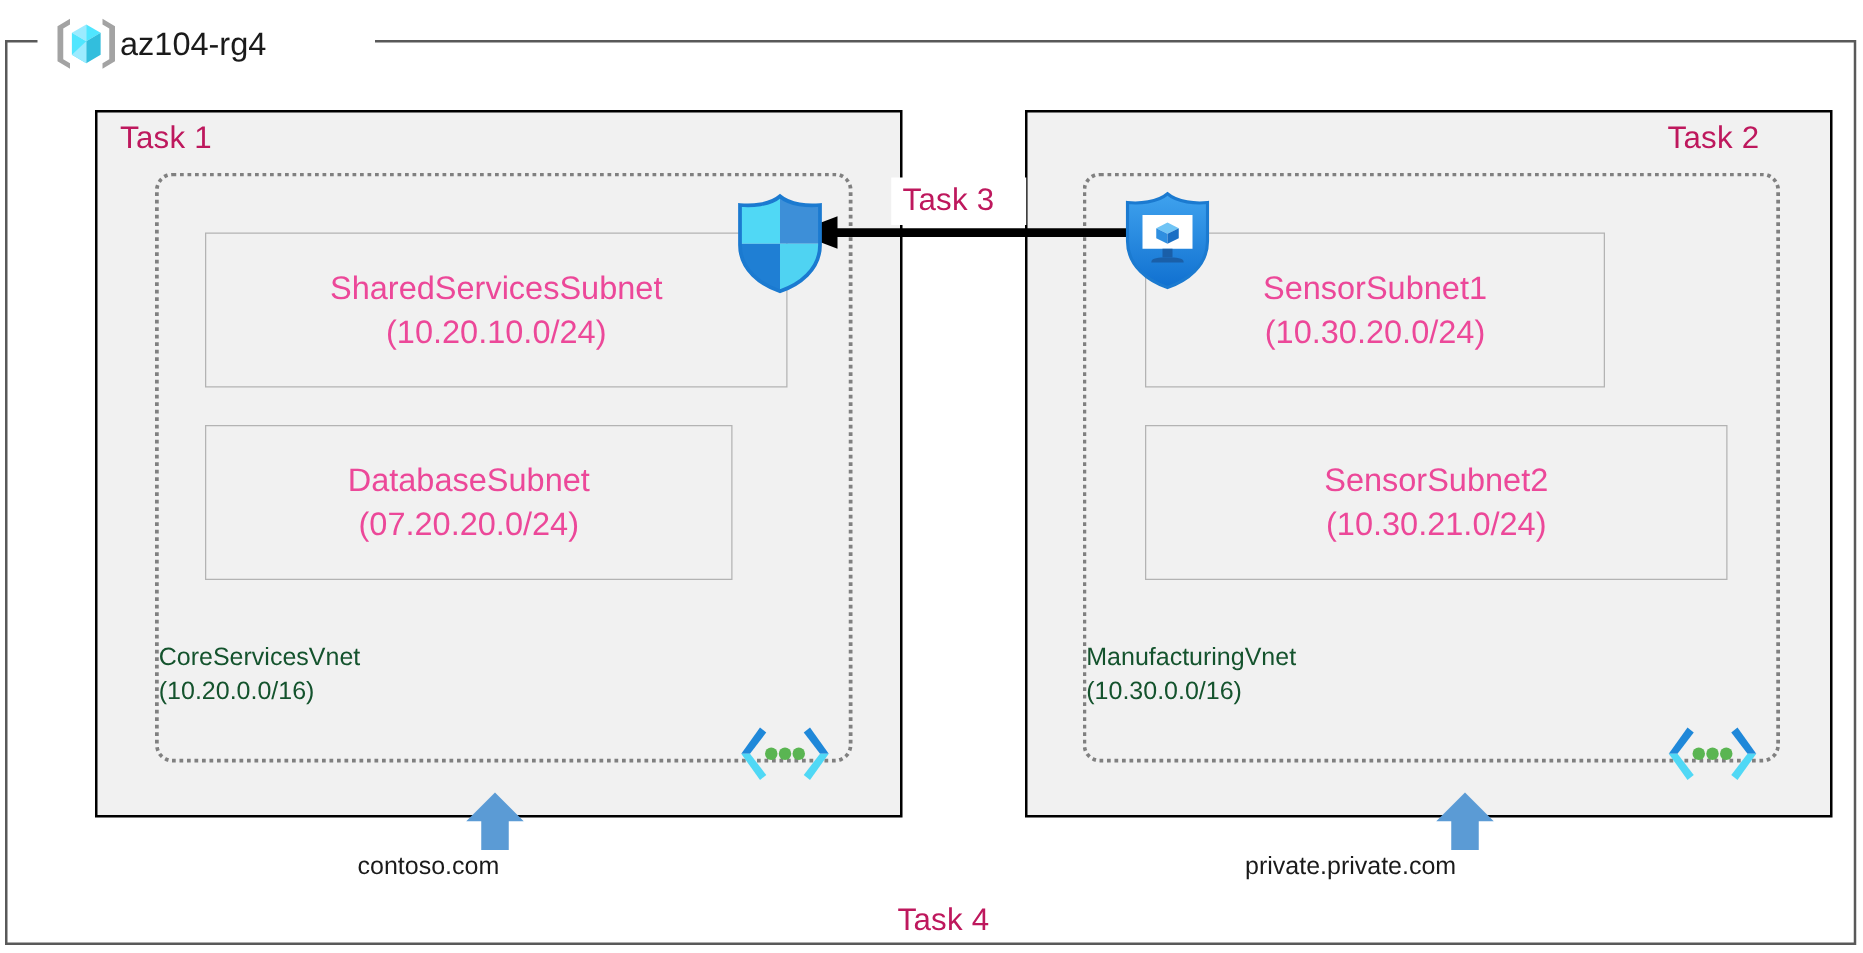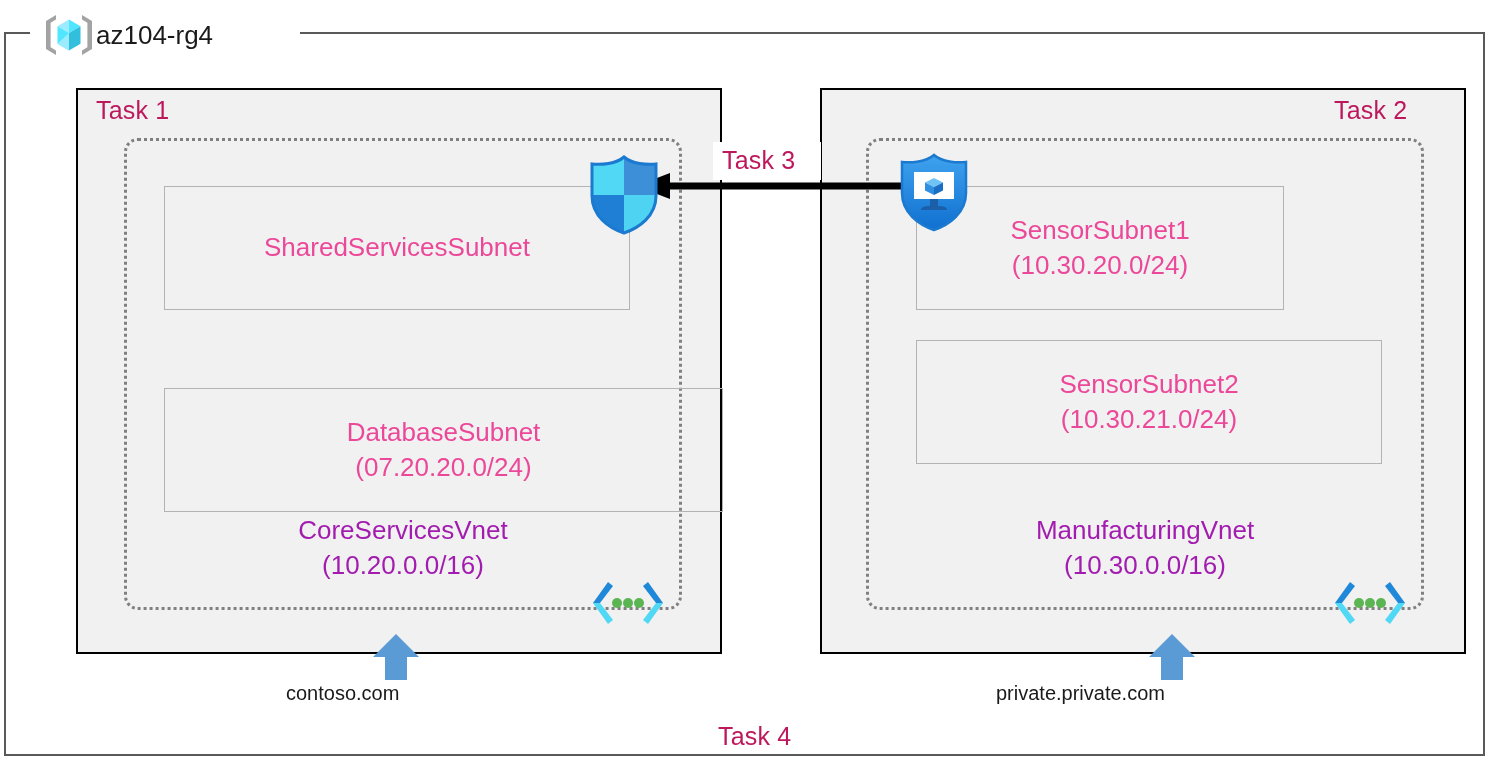--- a/index.html
+++ b/index.html
@@ -97,23 +97,23 @@
     border-radius: 14px;
     box-sizing: border-box;
     background: transparent;
   }
   #vnet-1 { left: 124px; top: 138px; width: 558px; height: 472px; }
   #vnet-2 { left: 866px; top: 138px; width: 558px; height: 472px; }
 
   .vnet-caption {
     position: absolute;
     width: 100%;
-    text-align: center;
-    font-size: 26px;
-    color: #a21caf;
+    text-align: left;
+    font-size: 20px;
+    color: #14532d;
     line-height: 1.35;
   }
   #vnet-1 .vnet-caption { top: 372px; }
   #vnet-2 .vnet-caption { top: 372px; }
 
   
   .subnet {
     position: absolute;
     border: 1px solid #b3b3b3;
     background: transparent;
@@ -123,21 +123,21 @@
     align-items: center;
     justify-content: center;
     font-size: 26px;
     color: #ec4899;
     line-height: 1.35;
   }
   .subnet .sn-name { display: block; }
   .subnet .sn-cidr { display: block; }
 
   #subnet-1a { left: 164px; top: 186px; width: 466px; height: 124px; }
-  #subnet-1b { left: 164px; top: 340px; width: 559px; height: 124px; margin-top: 48px; }
+  #subnet-1b { left: 164px; top: 340px; width: 422px; height: 124px; }
   #subnet-2a { left: 916px; top: 186px; width: 368px; height: 124px; }
   #subnet-2b { left: 916px; top: 340px; width: 466px; height: 124px; }
 
   
   .icon-abs { position: absolute; }
   #nsg-shield      { left: 583px; top: 154px; width: 82px; height: 82px; }
   #asg-shield      { left: 894px; top: 152px; width: 80px; height: 80px; }
   #peering-icon-1  { left: 590px; top: 576px; width: 76px; height: 54px; }
   #peering-icon-2  { left: 1332px; top: 576px; width: 76px; height: 54px; }
 
@@ -199,20 +199,21 @@
 
   <div class="vnet" id="vnet-1">
     <div class="vnet-caption">
       <span>CoreServicesVnet</span><br>
       <span>(10.20.0.0/16)</span>
     </div>
   </div>
 
   <div class="subnet" id="subnet-1a">
     <span class="sn-name">SharedServicesSubnet</span>
+    <span class="sn-cidr">(10.20.10.0/24)</span>
   </div>
 
   <div class="subnet" id="subnet-1b">
     <span class="sn-name">DatabaseSubnet</span>
     <span class="sn-cidr">(07.20.20.0/24)</span>
   </div>
 
   <span class="icon-abs" id="peering-icon-1">
     <svg viewBox="0 0 76 54" width="76" height="54" aria-hidden="true">
 

